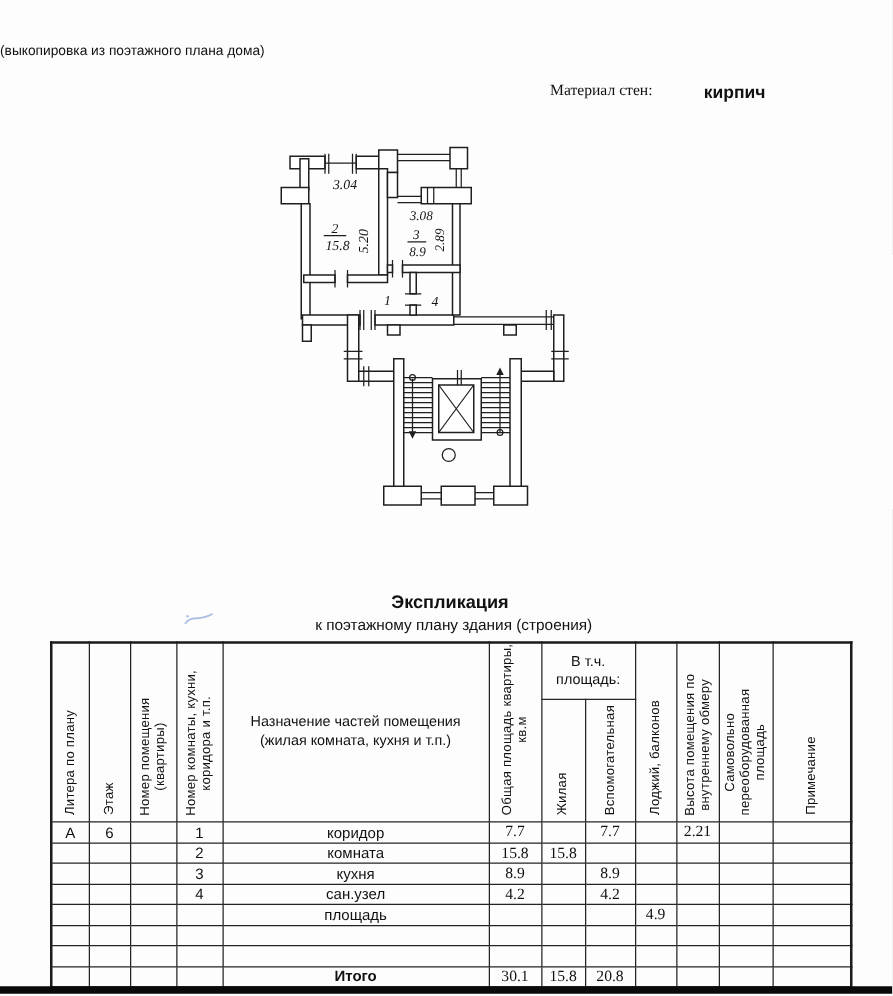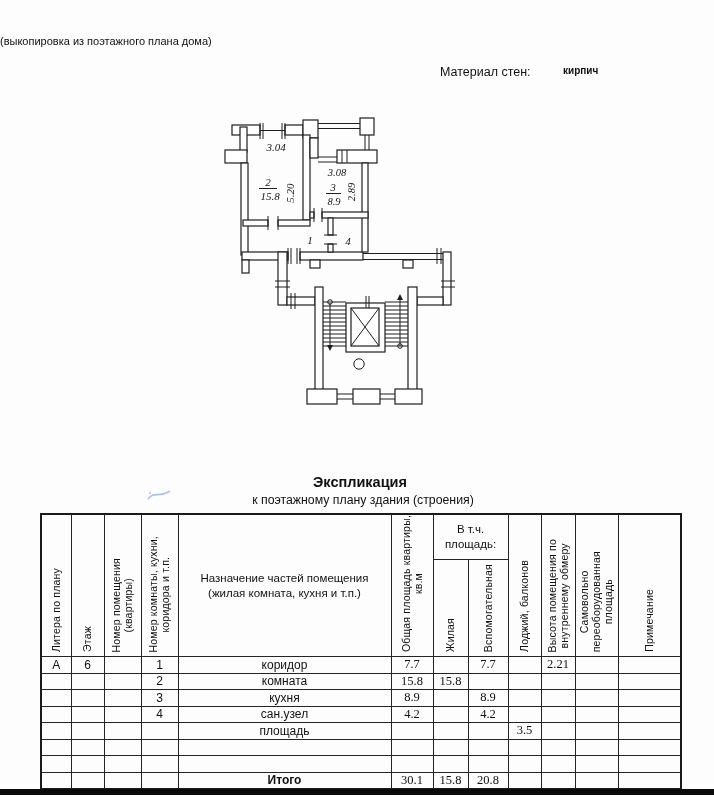--- a/index.html
+++ b/index.html
@@ -1,22 +1,22 @@
 <!DOCTYPE html>
 <html><head>
 <meta charset="utf-8">
 <style>
   html,body{margin:0;padding:0;background:#e8e8e8;}
   #page{position:relative;width:714px;height:797px;background:#fdfdfd;overflow:hidden;
         font-family:"Liberation Sans",sans-serif;color:#111;}
   .abs{position:absolute;}
   .doc-title{left:0;top:14px;width:684px;text-align:center;font-size:15.5px;font-weight:700;}
   .doc-subtitle{left:0;top:35px;width:698px;text-align:left;font-size:11px;}
-  .material-label{left:440px;top:65px;font-size:12.5px;}
-  .material-value{left:563px;top:65px;font-size:10px;font-weight:700;}
+  .material-label{left:440px;top:65px;font-size:12.5px;font-family:Liberation Serif, serif;}
+  .material-value{left:563px;top:65px;font-size:14px;font-weight:700;}
   .expl-title{left:3px;top:474px;width:714px;text-align:center;font-size:14.5px;font-weight:700;}
   .expl-subtitle{left:6px;top:493px;width:714px;text-align:center;font-size:12.3px;}
   svg.plan{left:210px;top:105px;}
   .wall{fill:#ffffff;stroke:#1f1f1f;stroke-width:1.2;}
   .ln{fill:none;stroke:#1f1f1f;stroke-width:1;}
   .lbl{font-family:"Liberation Serif",serif;font-style:italic;fill:#141414;text-anchor:middle;}
   .f11{font-size:11px;} .f10{font-size:10.5px;}
   table.expl{position:absolute;left:40px;top:513px;width:640px;border-collapse:collapse;
              table-layout:fixed;border:2px solid #1b1b1b;}
   table.expl th,table.expl td{border:1px solid #242424;padding:0;overflow:hidden;}
@@ -238,21 +238,21 @@
       </tr>
       <tr>
         <td></td>
         <td></td>
         <td></td>
         <td></td>
         <td>площадь</td>
         <td class="num"></td>
         <td class="num"></td>
         <td class="num"></td>
-        <td class="num">3.5</td>
+        <td class="num">4.9</td>
         <td class="num"></td>
         <td></td>
         <td></td>
       </tr>
       <tr>
         <td></td>
         <td></td>
         <td></td>
         <td></td>
         <td></td>

